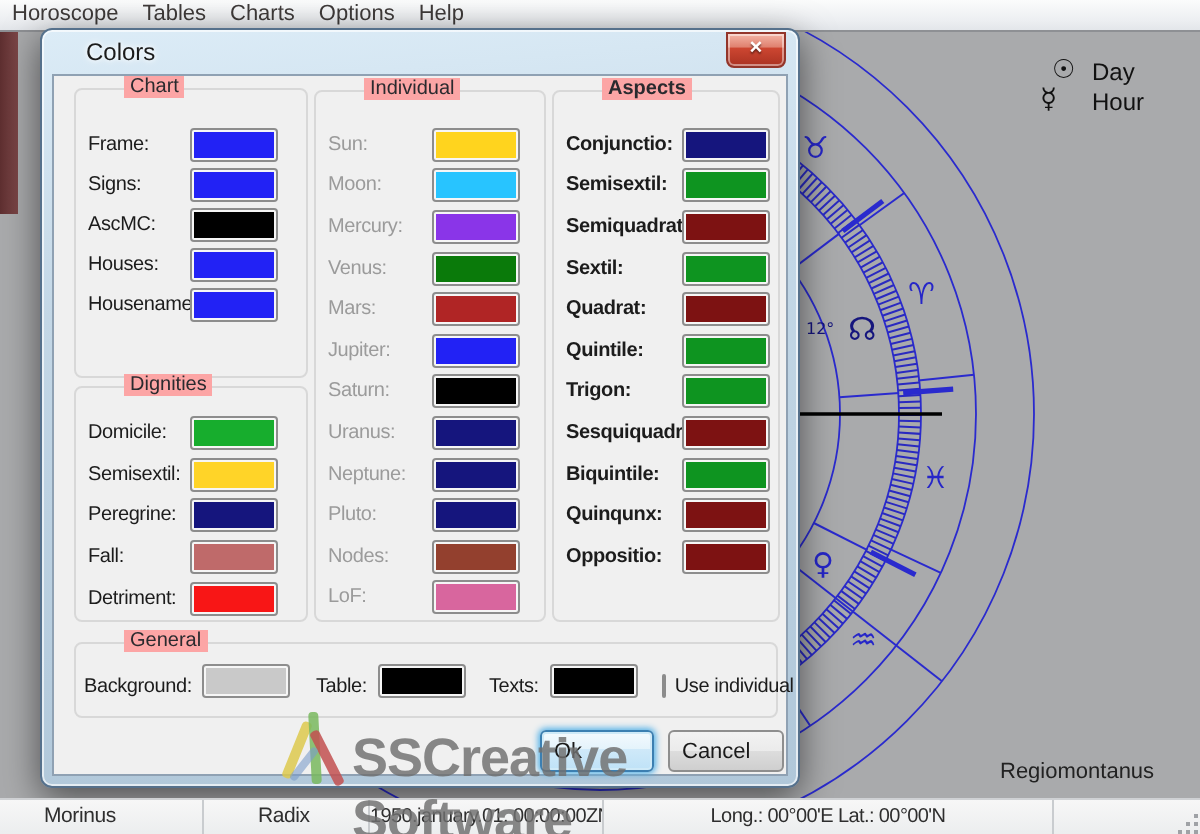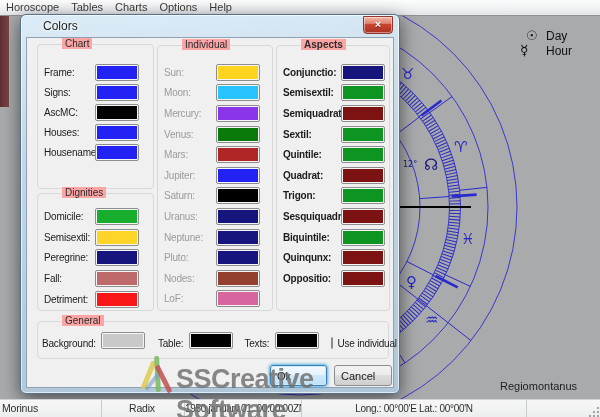--- a/index.html
+++ b/index.html
@@ -317,29 +317,29 @@
                 <span class="fill" style="background-color: rgb(125, 18, 18);"></span>
               </button>
             </div>
           <div class="row">
               <span class="lbl">Sextil:</span>
               <button class="swatch">
                 <span class="fill" style="background-color: rgb(14, 148, 32);"></span>
               </button>
             </div>
           <div class="row">
+              <span class="lbl">Quadrat:</span>
+              <button class="swatch">
+                <span class="fill" style="background-color: rgb(125, 18, 18);"></span>
+              </button>
+            </div>
+          <div class="row">
               <span class="lbl">Quintile:</span>
               <button class="swatch">
                 <span class="fill" style="background-color: rgb(14, 148, 32);"></span>
-              </button>
-            </div>
-          <div class="row">
-              <span class="lbl">Quadrat:</span>
-              <button class="swatch">
-                <span class="fill" style="background-color: rgb(125, 18, 18);"></span>
               </button>
             </div>
           <div class="row">
               <span class="lbl">Trigon:</span>
               <button class="swatch">
                 <span class="fill" style="background-color: rgb(14, 148, 32);"></span>
               </button>
             </div>
           <div class="row">
               <span class="lbl">Sesquiquadrat:</span>
@@ -395,21 +395,21 @@
 
   <div id="watermark">
     <span class="wm-stroke" style="left:146px;top:360px;width:5px;height:30px;background:#ddc94e;opacity:.85;transform:rotate(22deg);"></span>
     <span class="wm-stroke" style="left:155px;top:356px;width:5px;height:36px;background:#79b95e;opacity:.85;transform:rotate(-3deg);"></span>
     <span class="wm-stroke" style="left:161px;top:364px;width:5px;height:30px;background:#c25050;opacity:.85;transform:rotate(-27deg);"></span>
     <span class="wm-stroke" style="left:150px;top:372px;width:4px;height:20px;background:#7b9cc9;opacity:.6;transform:rotate(38deg);"></span>
     <span id="wm-text">SSCreative Software</span>
   </div>
 
   <div id="statusbar">
-    <span class="sb-sec" style="left:0;width:102px;padding-left:2px;">Morinus</span>
+    <span class="sb-sec" style="left:0;width:102px;padding-left:22px;">Morinus</span>
     <span class="sb-sec" style="left:125px;width:60px;padding-left:4px;">Radix</span>
     <span class="sb-sec" style="left:185px;width:117px;text-align:right;padding-right:4px;font-size:10px;letter-spacing:-.3px;">1950.january.01. 00:00:00ZN</span>
     <span class="sb-sec" style="left:302px;width:225px;text-align:center;font-size:10px;letter-spacing:-.3px;">Long.: 00°00'E Lat.: 00°00'N</span>
     <span class="sb-sec" style="left:527px;width:73px;border-right:none;"></span>
     <span id="sb-grip">
       <i style="right:0;bottom:0;"></i>
         <i style="right:4px;bottom:0;"></i>
         <i style="right:0;bottom:4px;"></i>
       <i style="right:8px;bottom:0;"></i>
         <i style="right:0;bottom:8px;"></i>

